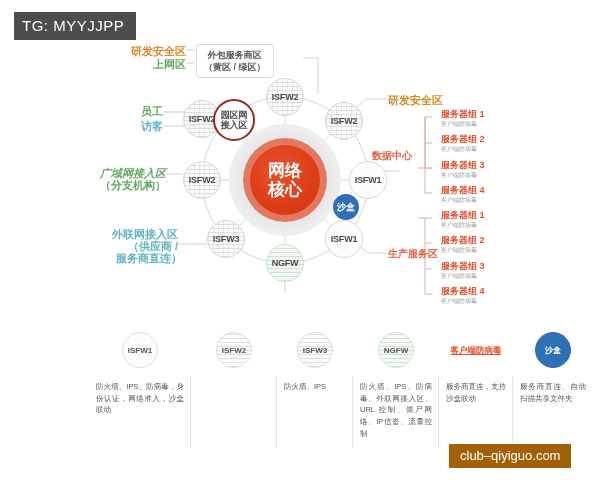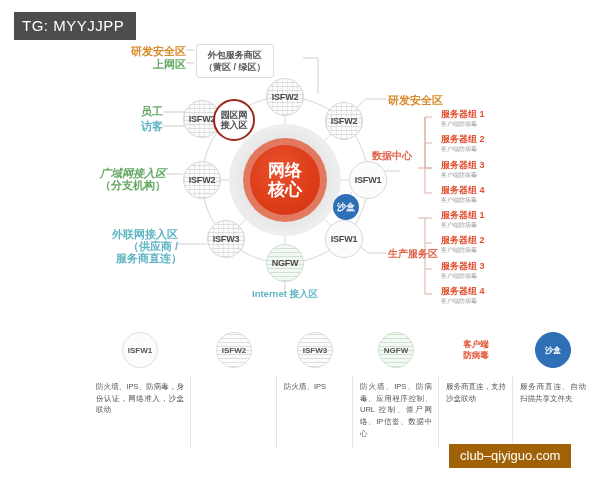--- a/index.html
+++ b/index.html
@@ -104,21 +104,21 @@
   }
   .lg-icon.green{
     background:
       repeating-linear-gradient(0deg,rgba(150,195,160,.40) 0 1px,rgba(0,0,0,0) 1px 4px),
       #f4f9f4;
     border-color:#d2e2d2;
   }
   .lg-icon.blue{background:#2f6fb5;border-color:#2f6fb5;color:#ffffff;}
   .lg-icon.textonly{
     border:none;background:none;color:#e2502f;font-size:8.5px;line-height:1.25;
-    flex-direction:column;width:auto;
+    flex-direction:row;width:auto;text-decoration:underline;
   }
   .lg-desc{
     font-size:7.5px;color:#555555;line-height:1.55;margin-top:13px;
     text-align:justify;
   }
   .lg-sep{position:absolute;top:44px;width:1px;height:72px;background:#e6e6e6;}
 </style>
 </head>
 <body>
 
@@ -236,21 +236,20 @@
   <div class="abs zlabel z-green ta-r" style="left:118px;top:106px;width:45px;font-family:Liberation Mono, monospace;">员工</div>
   <div class="abs zlabel z-teal ta-r" style="left:118px;top:120px;width:45px;">访客</div>
 
   <div class="abs zlabel z-green ta-r" style="left:76px;top:167px;width:90px;font-style:italic;">广域网接入区</div>
   <div class="abs zlabel z-green ta-r" style="left:76px;top:179px;width:90px;">（分支机构）</div>
 
   <div class="abs zlabel z-teal ta-r" style="left:84px;top:228px;width:94px;">外联网接入区</div>
   <div class="abs zlabel z-teal ta-r" style="left:84px;top:240px;width:94px;">（供应商 /</div>
   <div class="abs zlabel z-teal ta-r" style="left:88px;top:252px;width:94px;">服务商直连）</div>
 
-  <div class="abs zlabel z-teal ta-c" style="left:235px;top:288px;width:100px;font-size:9.5px;">Internet 接入区</div>
 
   <div class="abs zlabel z-orange" style="left:388px;top:94px;">研发安全区</div>
   <div class="abs zlabel z-salmon" style="left:372px;top:150px;font-size:10px;">数据中心</div>
   <div class="abs zlabel z-salmon" style="left:388px;top:248px;font-size:10px;">生产服务区</div>
 
   <div class="branch-item" style="left:435px;top:110px;">
     <div class="bi-title">服务器组 1</div>
     <div class="bi-sub">客户端防病毒</div>
   </div>
   <div class="branch-item" style="left:435px;top:135px;">
@@ -304,21 +303,21 @@
         <span>ISFW3</span>
       </div>
       <div class="lg-desc">防火墙、IPS</div>
     </div>
     <div class="lg-sep" style="left:352px;"></div>
 
     <div class="lg-col" style="left:360px;width:72px;">
       <div class="lg-icon green">
         <span>NGFW</span>
       </div>
-      <div class="lg-desc">防火墙、IPS、防病毒、应用程序控制、URL 控制、僵尸网络、IP信誉、数据中心</div>
+      <div class="lg-desc">防火墙、IPS、防病毒、外联网接入区、URL 控制、僵尸网络、IP信誉、流量控制</div>
     </div>
     <div class="lg-sep" style="left:438px;"></div>
 
     <div class="lg-col" style="left:446px;width:60px;">
       <div class="lg-icon textonly">
         <span>客户端</span>
         <span>防病毒</span>
       </div>
       <div class="lg-desc">服务商直连，支持沙盒联动</div>
     </div>

